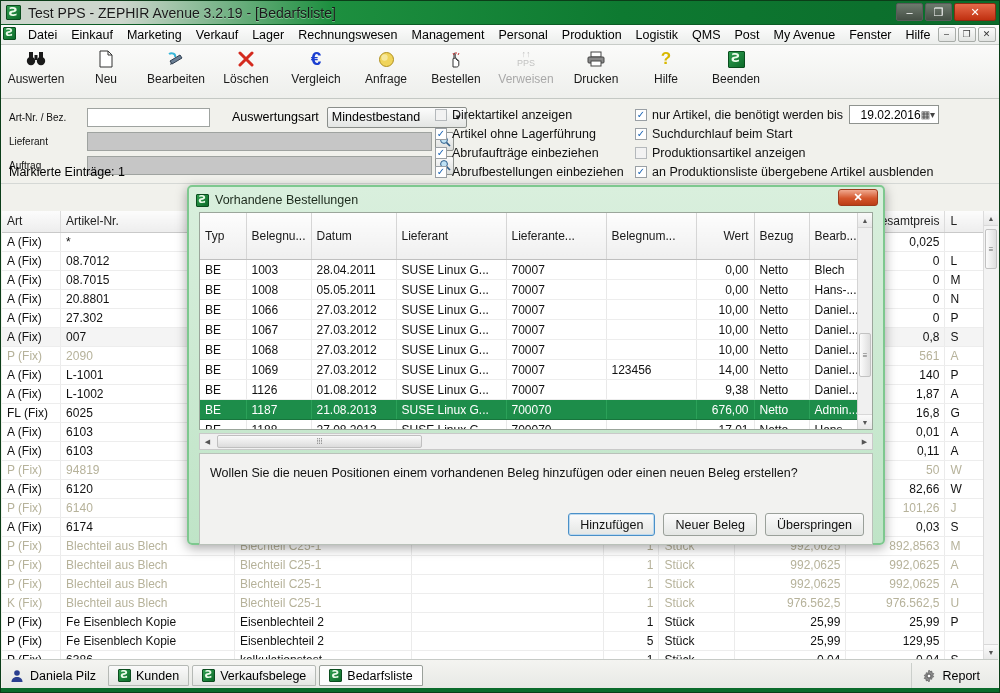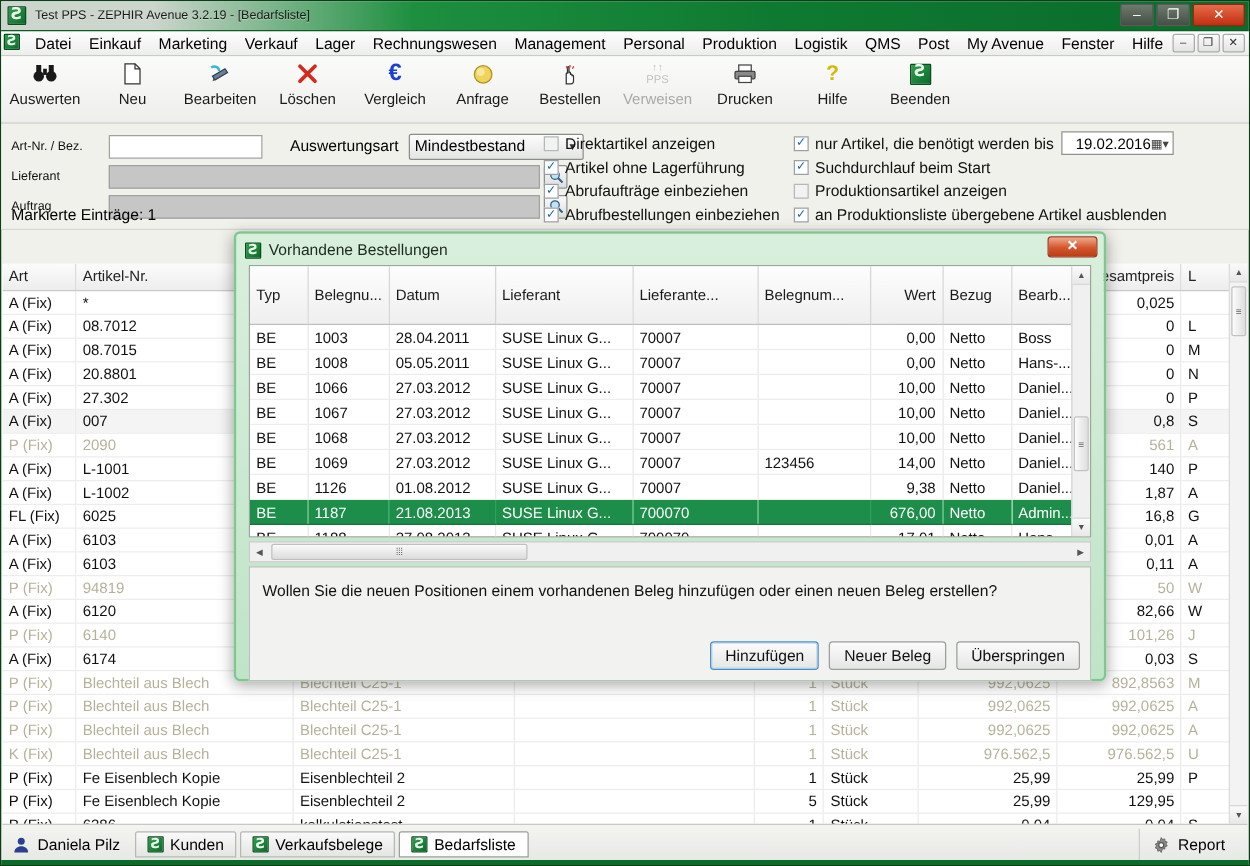--- a/index.html
+++ b/index.html
@@ -28,21 +28,21 @@
     position:relative;
     display:flex; align-items:center;
     border-bottom:1px solid #0c5c26;
   }
   #titlebar .tb-icon {
     width:16px; height:16px; margin-left:5px; margin-right:6px;
     flex:0 0 auto;
     position:relative;
   }
   #titlebar .tb-title {
-    font-size:10px; color:#1a1a1a; white-space:nowrap;
+    font-size:14px; color:#1a1a1a; white-space:nowrap;
     text-shadow:0 1px 0 rgba(255,255,255,.35);
   }
   .win-buttons { position:absolute; right:3px; top:2px; display:flex; gap:2px; }
   .win-btn {
     width:27px; height:18px; border:1px solid #5a5a5a;
     border-radius:2px;
     background:linear-gradient(to bottom,#6e7a6e,#454f45);
     color:#fff; font-size:11px; line-height:16px; text-align:center;
     cursor:default;
   }
@@ -836,21 +836,21 @@
         <tbody id="dialog-body">
             <tr>
               <td>BE</td>
               <td>1003</td>
               <td>28.04.2011</td>
               <td>SUSE Linux G...</td>
               <td>70007</td>
               <td></td>
               <td class="num">0,00</td>
               <td>Netto</td>
-              <td>Boss</td>
+              <td>Blech</td>
               <td></td>
             </tr>
             <tr>
               <td>BE</td>
               <td>1008</td>
               <td>05.05.2011</td>
               <td>SUSE Linux G...</td>
               <td>70007</td>
               <td></td>
               <td class="num">0,00</td>

